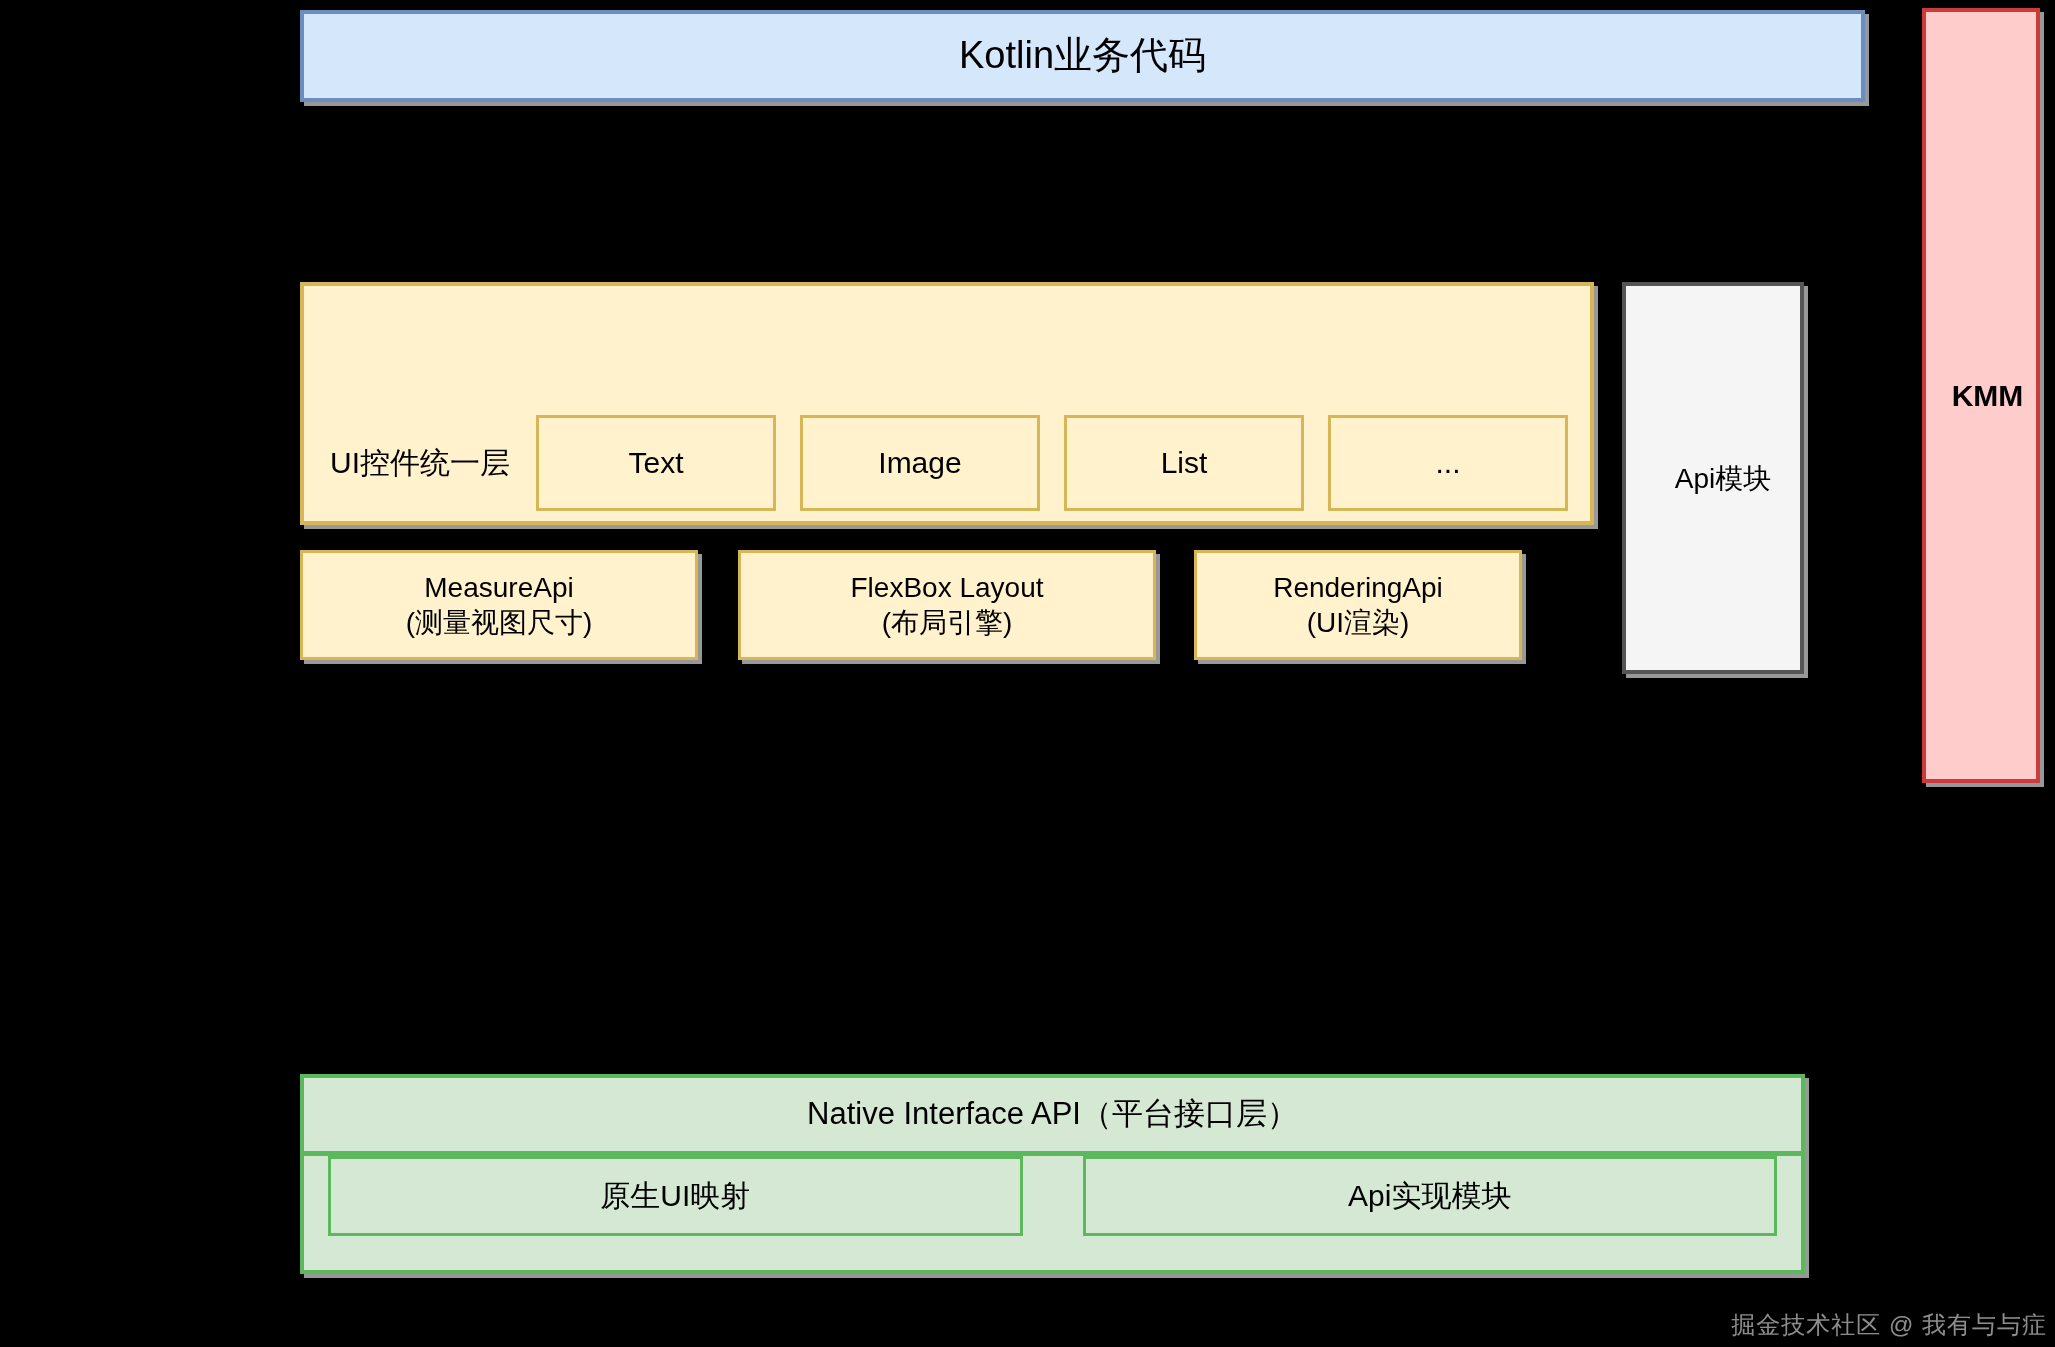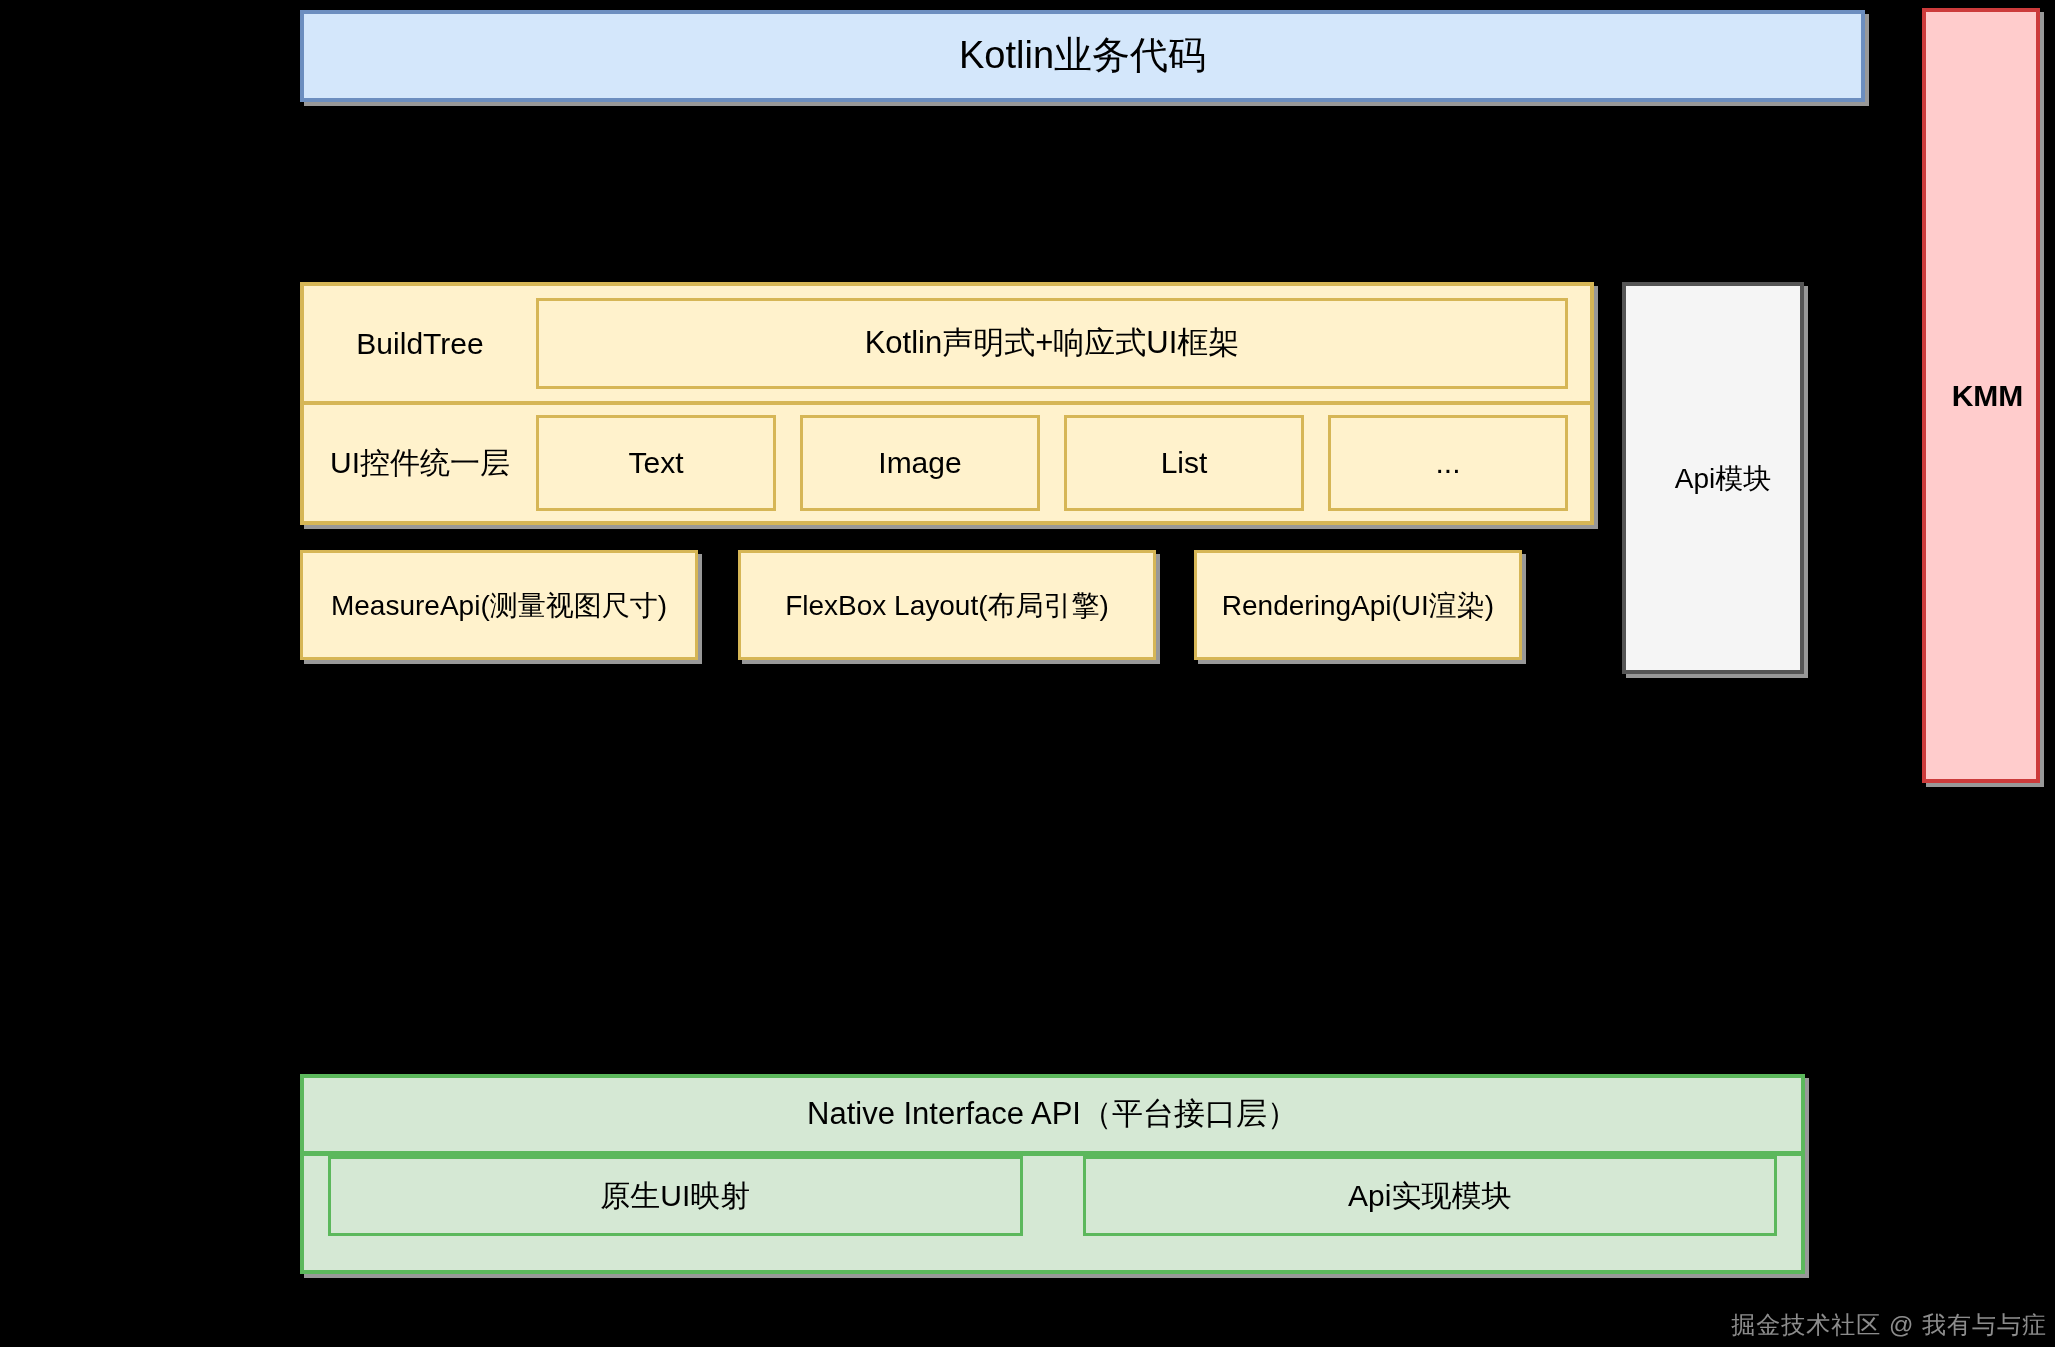--- a/index.html
+++ b/index.html
@@ -102,20 +102,21 @@
     font-size: 30px;
   }
 
   
   .engine-box {
     top: 550px;
     height: 110px;
     background: #fff2cc;
     border: 3px solid #d6b656;
     font-size: 28px;
+    flex-direction: column;
     text-align: right;
   }
   #engine-measure { left: 300px;  width: 398px; }
   #engine-flex    { left = 0; left: 738px;  width: 418px; }
   #engine-render  { left: 1194px; width: 328px; }
   .engine-box .line2 { display: block; }
 
   
   #api-module {
     left: 1622px;
@@ -201,26 +202,20 @@
 <body>
 
 <div id="canvas">
 
   <div class="box" id="biz-code">
     <span>Kotlin业务代码</span>
   </div>
 
   <div class="box" id="framework">
 
-    <div class="fw-row" id="fw-row-build">
-      <div class="fw-label">BuildTree</div>
-      <div id="declarative-ui">
-        <span>Kotlin声明式+响应式UI框架</span>
-      </div>
-    </div>
 
     <div class="fw-row" id="fw-row-widgets">
       <div class="fw-label">UI控件统一层</div>
       <div id="widget-list">
         <div class="widget-box">
           <span>Text</span>
         </div>
         <div class="widget-box">
           <span>Image</span>
         </div>

